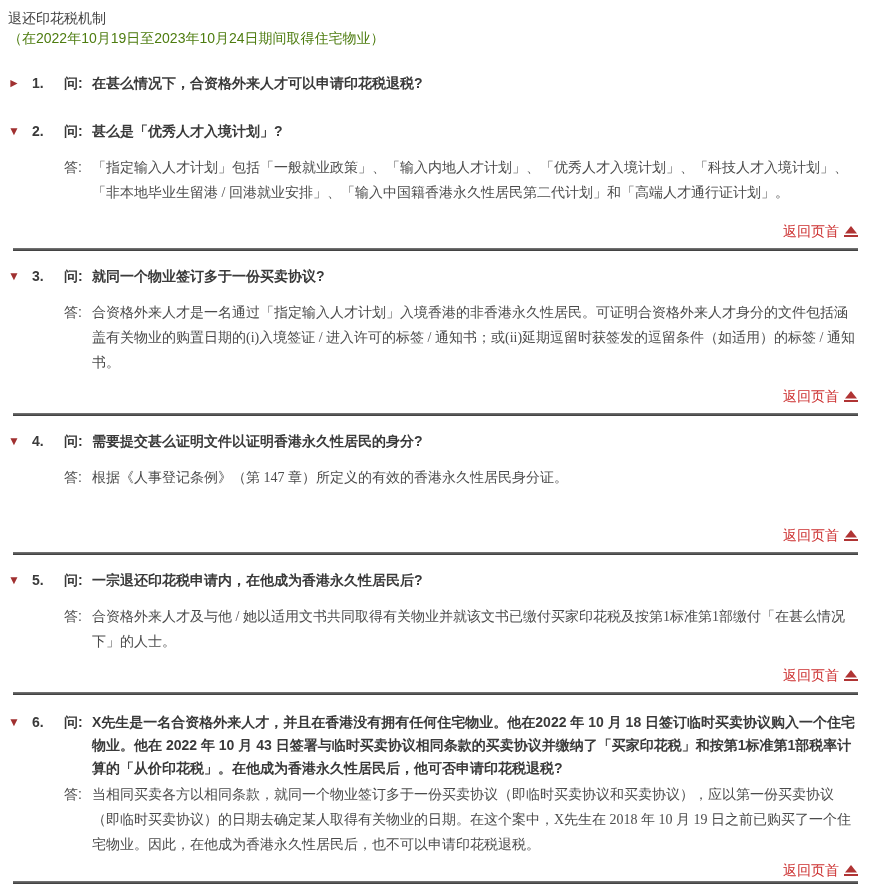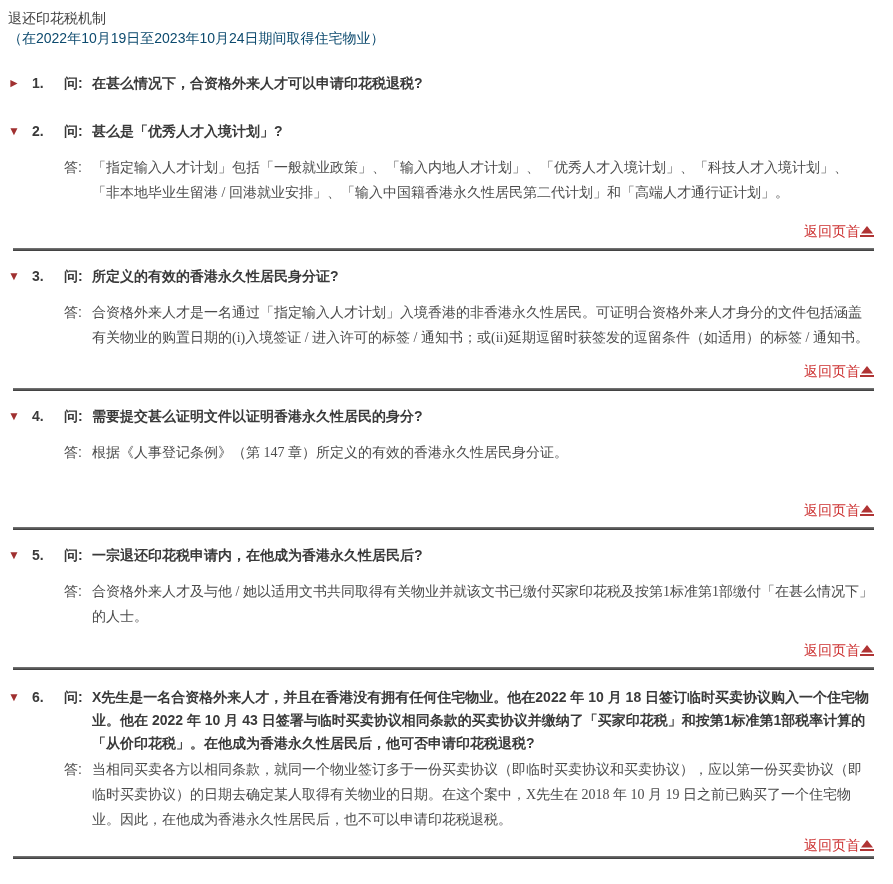--- a/index.html
+++ b/index.html
@@ -1,45 +1,45 @@
 <!DOCTYPE html>
 <html><head>
 <meta charset="utf-8">
 <style>
   html,body { margin:0; padding:0; background:#ffffff; }
   body {
     width:893px; height:884px; overflow:hidden;
     font-family:"Liberation Sans","DejaVu Sans",sans-serif;
     font-size:14px; color:#4b4b4b;
   }
-  .page { padding:8px 19px 0 8px; }
+  .page { padding:8px 35px 0 8px; }
 
   .title    { color:#404040; line-height:20px; }
-  .subtitle { color:#0c4a6e; line-height:20px; }
+  .subtitle { color:#4d7c0f; line-height:20px; }
 
   .qa-row { display:flex; align-items:flex-start; }
 
   .qrow { font-weight:bold; color:#3a3a3a; line-height:23px; }
   .marker {
     flex:none; width:24px; color:#a03030; font-size:12px;
     line-height:23px; cursor:pointer;
   }
   .num    { flex:none; width:32px; }
   .qlabel { flex:none; width:28px; }
   .qtext  { flex:1; }
 
   .arow   { line-height:25px; color:#4b4b4b; }
   .spacer { flex:none; width:56px; }
   .alabel { flex:none; width:28px; }
   .atext  { flex:1;font-family:Liberation Serif, serif; }
 
   .linkrow { text-align:right; line-height:18px; }
   .top-link {
     color:#cc2f2f; text-decoration:none;
-    display:inline-flex; align-items:center; cursor:pointer;
+    display:inline-flex; align-items:center; gap:5px; cursor:pointer;
   }
   .top-icon { display:inline-block; fill:#b03434; }
 
   .divider {
     border:none; height:3px; margin:8px 0 0 5px;
     background:linear-gradient(#7a7a7a,#383838);
   }
 
   
   .s1 .qrow { margin-top:24px; }
@@ -101,21 +101,21 @@
       </a>
     </div>
     <hr class="divider">
   </section>
 
   <section class="faq-item s3">
     <div class="qa-row qrow">
       <span class="marker">▼</span>
       <span class="num">3.</span>
       <span class="qlabel">问:</span>
-      <span class="qtext">所定义的有效的香港永久性居民身分证?</span>
+      <span class="qtext">就同一个物业签订多于一份买卖协议?</span>
     </div>
     <div class="qa-row arow">
       <span class="spacer"></span>
       <span class="alabel">答:</span>
       <span class="atext">合资格外来人才是一名通过「指定输入人才计划」入境香港的非香港永久性居民。可证明合资格外来人才身分的文件包括涵盖有关物业的购置日期的(i)入境签证 / 进入许可的标签 / 通知书；或(ii)延期逗留时获签发的逗留条件（如适用）的标签 / 通知书。</span>
     </div>
     <div class="linkrow">
       <a class="top-link" href="#">
         <span>返回页首</span>
         <svg class="top-icon" width="14" height="11" viewBox="0 0 14 11">

